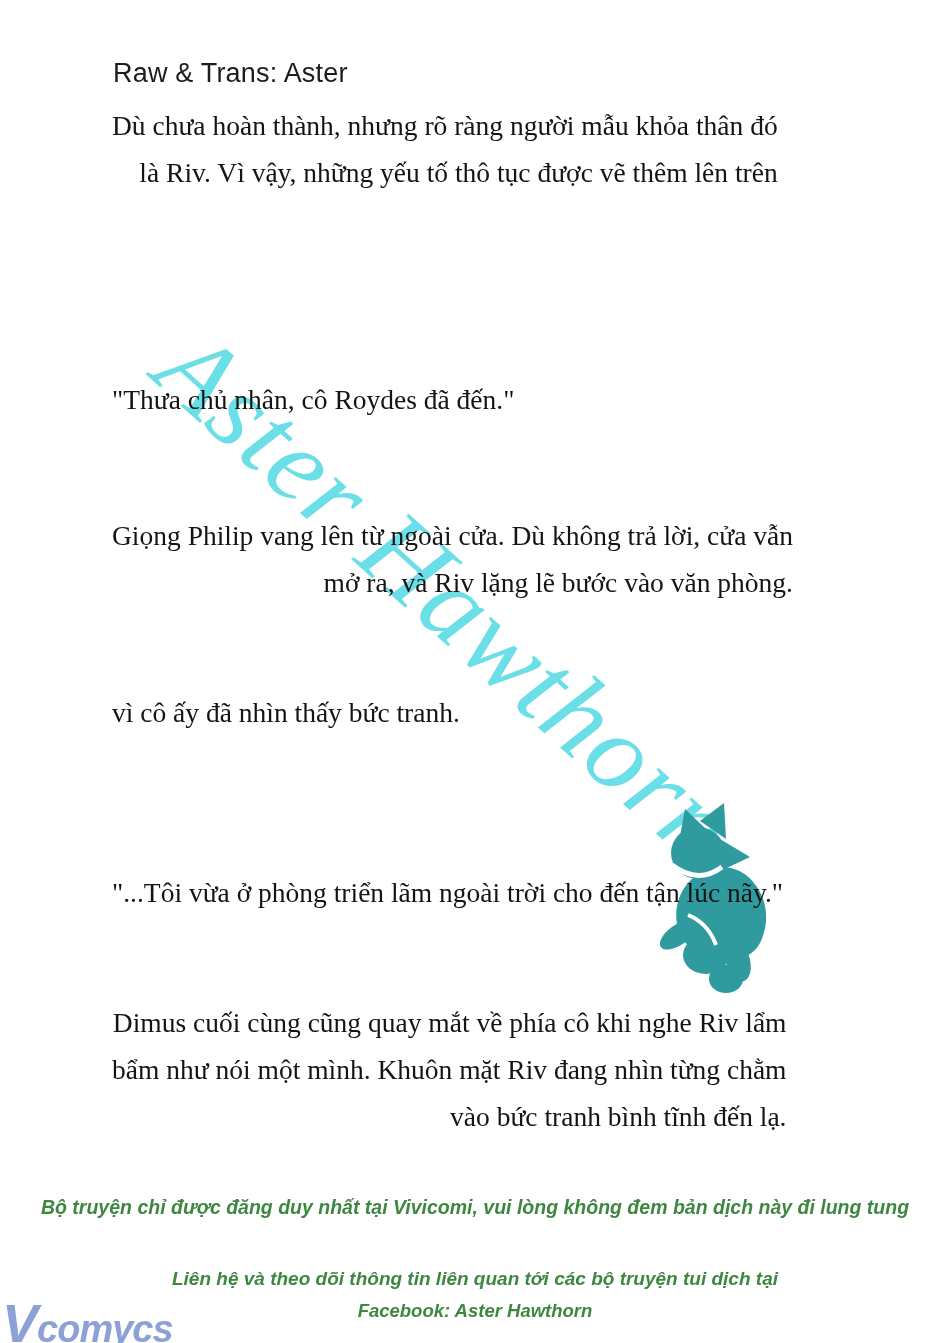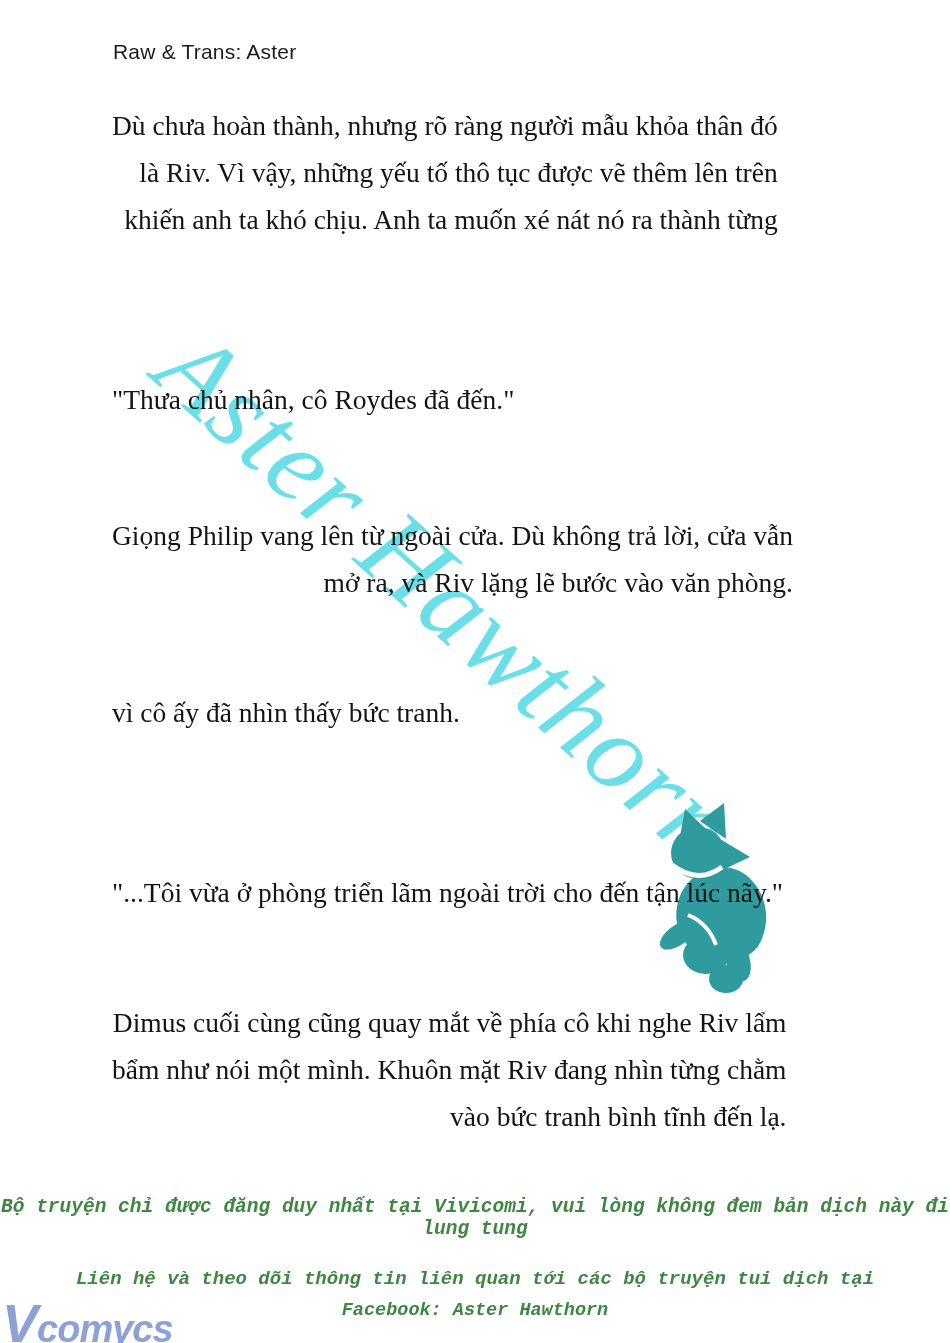--- a/index.html
+++ b/index.html
@@ -5,37 +5,37 @@
   html,body { margin:0; padding:0; background:#ffffff; }
   .page {
     position:relative; width:950px; height:1343px;
     background:#ffffff; overflow:hidden;
     font-family:"Liberation Serif", serif;
   }
   .wm-svg { position:absolute; left:0; top:0; z-index:1; }
   .cat-svg { position:absolute; left:658px; top:803px; z-index:2; }
 
   .credit {
-    position:absolute; left:113px; top:40px; z-index:3;
+    position:absolute; left:113px; top:58px; z-index:3;
     font-family:"Liberation Sans", sans-serif;
-    font-size:21px; color:#1c1c1c; letter-spacing:0.2px;
+    font-size:27px; color:#1c1c1c; letter-spacing:0.2px;
   }
   .para {
     position:absolute; left:112px; z-index:3;
     color:#141414; font-size:27.5px; line-height:47px;
     white-space:nowrap;
     text-align:right;
   }
   .p1{top:102px} .p2{top:376px} .p3{top:512px}
   .p4{top:689px} .p5{top:869px} .p6{top:999px}
 
   .footer-line {
     position:absolute; left:0; width:100%; z-index:3;
     text-align:center;
-    font-family:Liberation Mono, monospace;
+    font-family:Liberation Sans, sans-serif;
     font-style:italic; font-weight:bold; color:#3E8741;
   }
   .f1{top:1196px; font-size:19.5px}
   .f2{top:1268px; font-size:19px}
   .f3{top:1300px; font-size:18.5px}
 
   .logo {
     position:absolute; left:2px; top:1278px; z-index:3;
     font-family:"Liberation Sans", sans-serif;
     font-style:italic; font-weight:bold;
@@ -67,21 +67,20 @@
     </g>
     <path d="M14,62 Q40,82 64,64" fill="none" stroke="#ffffff" stroke-width="5"></path>
     <path d="M30,112 Q50,120 58,142" fill="none" stroke="#ffffff" stroke-width="4"></path>
   </svg>
 
   <div class="credit">Raw &amp; Trans: Aster</div>
 
   <div class="para p1">
     <div>Dù chưa hoàn thành, nhưng rõ ràng người mẫu khỏa thân đó</div>
     <div>là Riv. Vì vậy, những yếu tố thô tục được vẽ thêm lên trên</div>
-    <div>khiến anh ta khó chịu. Anh ta muốn xé nát nó ra thành từng</div>
   </div>
 
   <div class="para p2">
     <div>"Thưa chủ nhân, cô Roydes đã đến."</div>
   </div>
 
   <div class="para p3">
     <div>Giọng Philip vang lên từ ngoài cửa. Dù không trả lời, cửa vẫn</div>
     <div>mở ra, và Riv lặng lẽ bước vào văn phòng.</div>
   </div>

